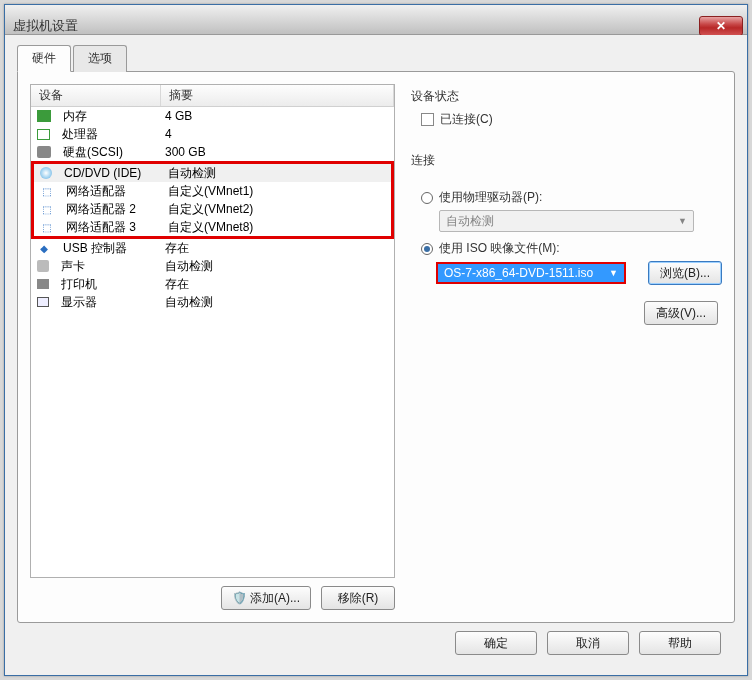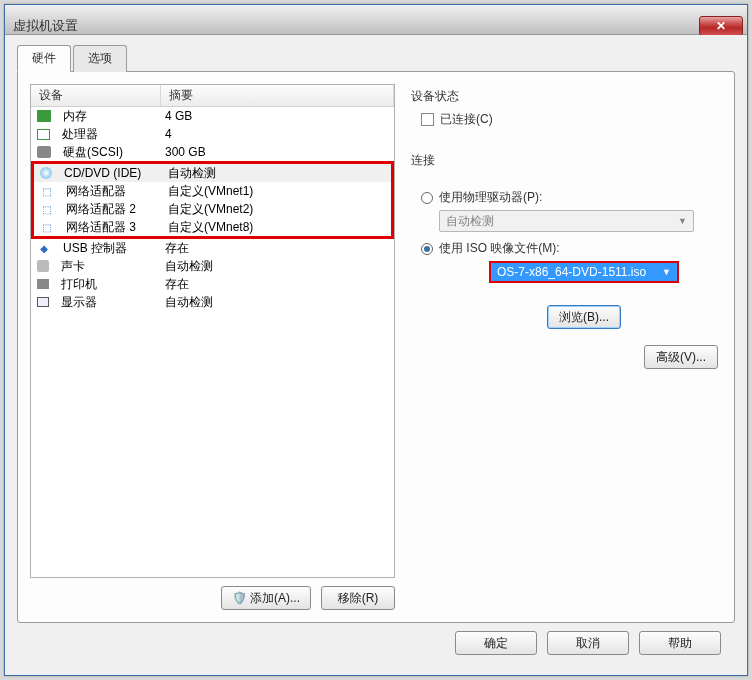--- a/index.html
+++ b/index.html
@@ -82,21 +82,21 @@
     .group-title { margin: 4px 0 6px 0; color: #333; }
     .chk-row { display: flex; align-items: center; gap: 6px; margin: 2px 0 2px 10px; color: #333; }
     .chk { width: 13px; height: 13px; border: 1px solid #888; background: #fff; display: inline-block; }
     .chk.checked::after { content: "✓"; color: #2a6ec0; font-size: 11px; position: relative; top: -3px; left: 1px; }
     .radio-row { display: flex; align-items: center; gap: 6px; margin: 20px 0 4px 10px; color: #333; }
     .radio { width: 12px; height: 12px; border: 1px solid #666; border-radius: 50%; display: inline-flex; align-items: center; justify-content: center; background: #fff; }
     .radio.checked::after { content: ""; width: 6px; height: 6px; background: #3a6ea5; border-radius: 50%; display: block; }
     .combo { display: inline-flex; align-items: center; width: 255px; height: 22px; border: 1px solid #b0b0b0; background: #f0f0f0; padding: 0 6px; color: #777; border-radius: 2px; margin-left: 28px; }
     .combo.disabled { opacity: 0.9; }
     .combo .arrow { margin-left: auto; font-size: 9px; color: #777; }
-    .iso-row { display: flex; align-items: center; gap: 22px; margin: 4px 0 0 35px; flex-direction: column; }
+    .iso-row { display: flex; align-items: center; gap: 22px; margin: 4px 0 0 25px; }
     .iso-input {
       width: 190px; height: 22px; border: 2px solid #e00000; background: #3399ff;
       color: #fff; padding: 0 6px; display: flex; align-items: center;
     }
     .btn {
       display: inline-flex; align-items: center; justify-content: center;
       min-width: 74px; height: 24px; padding: 0 10px;
       background: linear-gradient(#fdfdfd,#e4e4e4);
       border: 1px solid #8a8a8a; border-radius: 3px; color: #222;
     }

